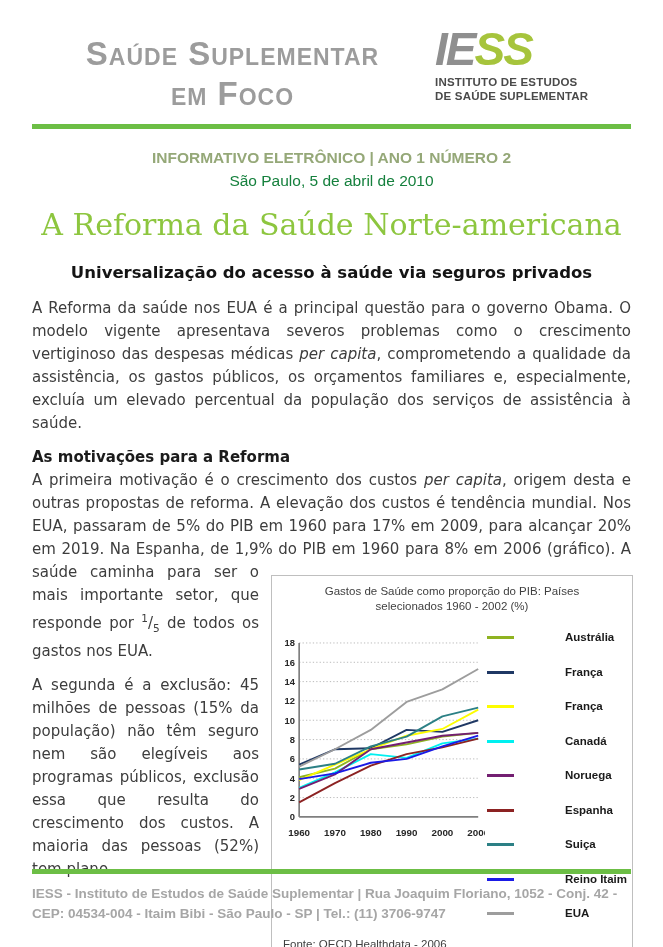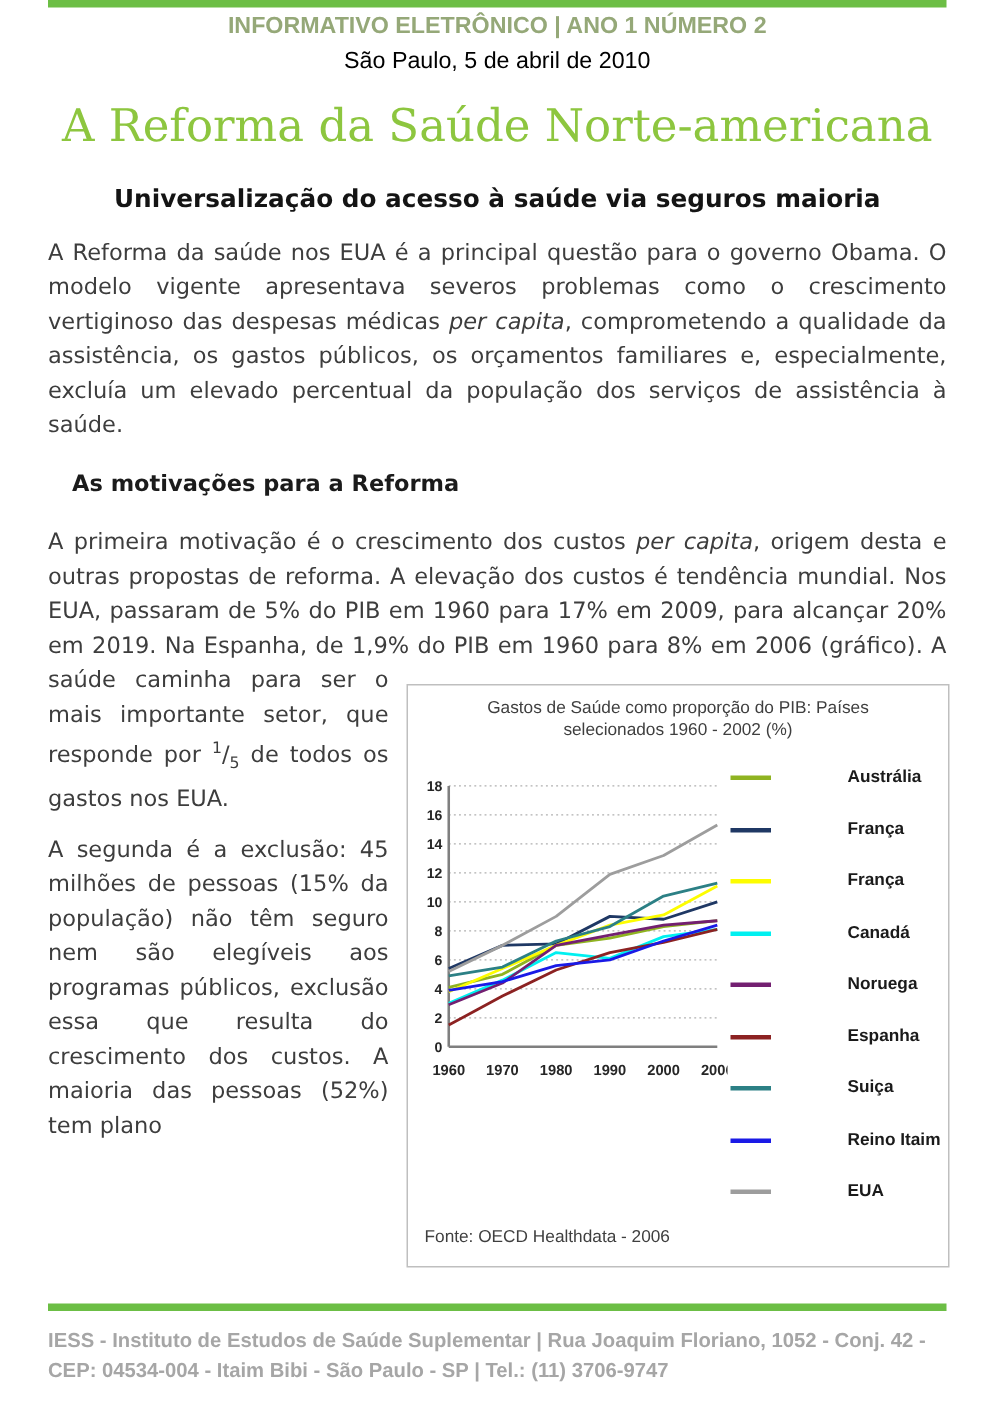--- a/index.html
+++ b/index.html
@@ -20,33 +20,33 @@
     font-size:46px; line-height:42px; letter-spacing:-2px;
   }
   .logo-ie { color:#8f8f8f; }
   .logo-ss { color:#a6c43c; }
   .logo-sub {
     margin-top:5px; font-family:"Liberation Sans", sans-serif; font-weight:bold;
     font-size:11.5px; line-height:14px; color:#4a4a4a; letter-spacing:0.2px;
   }
   .rule { height:5px; background:#6cbe45; margin:0 32px; }
   
-  .mast-info { text-align:center; margin-top:4px; font-family:"Liberation Sans", sans-serif; }
+  .mast-info { text-align:center; margin-top:20px; font-family:"Liberation Sans", sans-serif; }
   .kicker  { font-weight:bold; font-size:15.5px; color:#95a878; }
-  .dateline{ font-size:15.5px; color:#000000; margin-top:5px; }
+  .dateline{ font-size:15.5px; color:#15803d; margin-top:5px; }
   .article-title {
     text-align:center; margin-top:17px;
     font-family:"DejaVu Serif", serif; font-weight:normal;
     font-size:30px; color:#8dc63f;
   }
   .article-subtitle { text-align:center; margin-top:21px; font-weight:bold; font-size:16.5px; color:#141414; }
   
   .article { padding:15px 32px 0 32px; text-align:justify; font-size:15px; line-height:23px; color:#3d3d3d; }
   .para { margin:0 0 11px 0; }
-  .section-heading { font-weight:bold; color:#1b1b1b; margin:16px; }
+  .section-heading { font-weight:bold; color:#1b1b1b; margin:0; }
   .frac sup { font-size:10.5px; vertical-align:6px; }
   .frac sub { font-size:10.5px; vertical-align:-4px; }
   
   .chart-figure {
     float:right; width:362px; box-sizing:border-box;
     margin:14px -2px 6px 12px; padding:7px 5px 4px 5px;
     border:1px solid #bfbfbf; background:#ffffff;
     font-family:"Liberation Sans", sans-serif; text-align:center;
   }
   .chart-title { font-size:11.5px; line-height:14.5px; color:#3f3f3f; max-width:290px; margin:1px auto 5px auto; }
@@ -64,30 +64,43 @@
     position:absolute; left:32px; right:44px; top:884px;
     font-family:"Liberation Sans", sans-serif; font-weight:bold;
     font-size:13.5px; line-height:20px; color:#a6a6a6; text-align:left;
   }
 </style>
 </head>
 <body>
 
 <div class="page">
 
+  <div class="header">
+    <div class="mast-title">
+      <div>Saúde Suplementar</div>
+      <div>em Foco</div>
+    </div>
+    <div class="logo-block">
+      <div class="logo-word"><span class="logo-ie">IE</span><span class="logo-ss">SS</span></div>
+      <div class="logo-sub">
+        <div>INSTITUTO DE ESTUDOS</div>
+        <div>DE SAÚDE SUPLEMENTAR</div>
+      </div>
+    </div>
+  </div>
 
   <div class="rule"></div>
 
   <div class="mast-info">
     <div class="kicker">INFORMATIVO ELETRÔNICO | ANO 1 NÚMERO 2</div>
     <div class="dateline">São Paulo, 5 de abril de 2010</div>
   </div>
 
   <h1 class="article-title">A Reforma da Saúde Norte-americana</h1>
-  <div class="article-subtitle">Universalização do acesso à saúde via seguros maioria</div>
+  <div class="article-subtitle">Universalização do acesso à saúde via seguros privados</div>
 
   <div class="article">
 
     <div class="para"><span>A Reforma da saúde nos EUA é a principal questão para o governo Obama. O modelo vigente apresentava severos problemas como o crescimento vertiginoso das despesas médicas </span><i>per capita</i><span>, comprometendo a qualidade da assistência, os gastos públicos, os orçamentos familiares e, especialmente, excluía um elevado percentual da população dos serviços de assistência à saúde.</span></div>
 
     <div class="section-heading">As motivações para a Reforma</div>
 
     <div class="para"><span>A primeira motivação é o crescimento dos custos </span><i>per capita</i><span>, origem desta e outras propostas de reforma. A elevação dos custos é tendência mundial. Nos EUA, passaram de 5% do PIB em 1960 para 17% em 2009, para alcançar 20% em 2019. Na Espanha, de 1,9% do PIB em 1960 para 8% em</span><aside class="chart-figure">
         <div class="chart-title">Gastos de Saúde como proporção do PIB: Países selecionados 1960 - 2002 (%)</div>
         <div class="chart-body">

